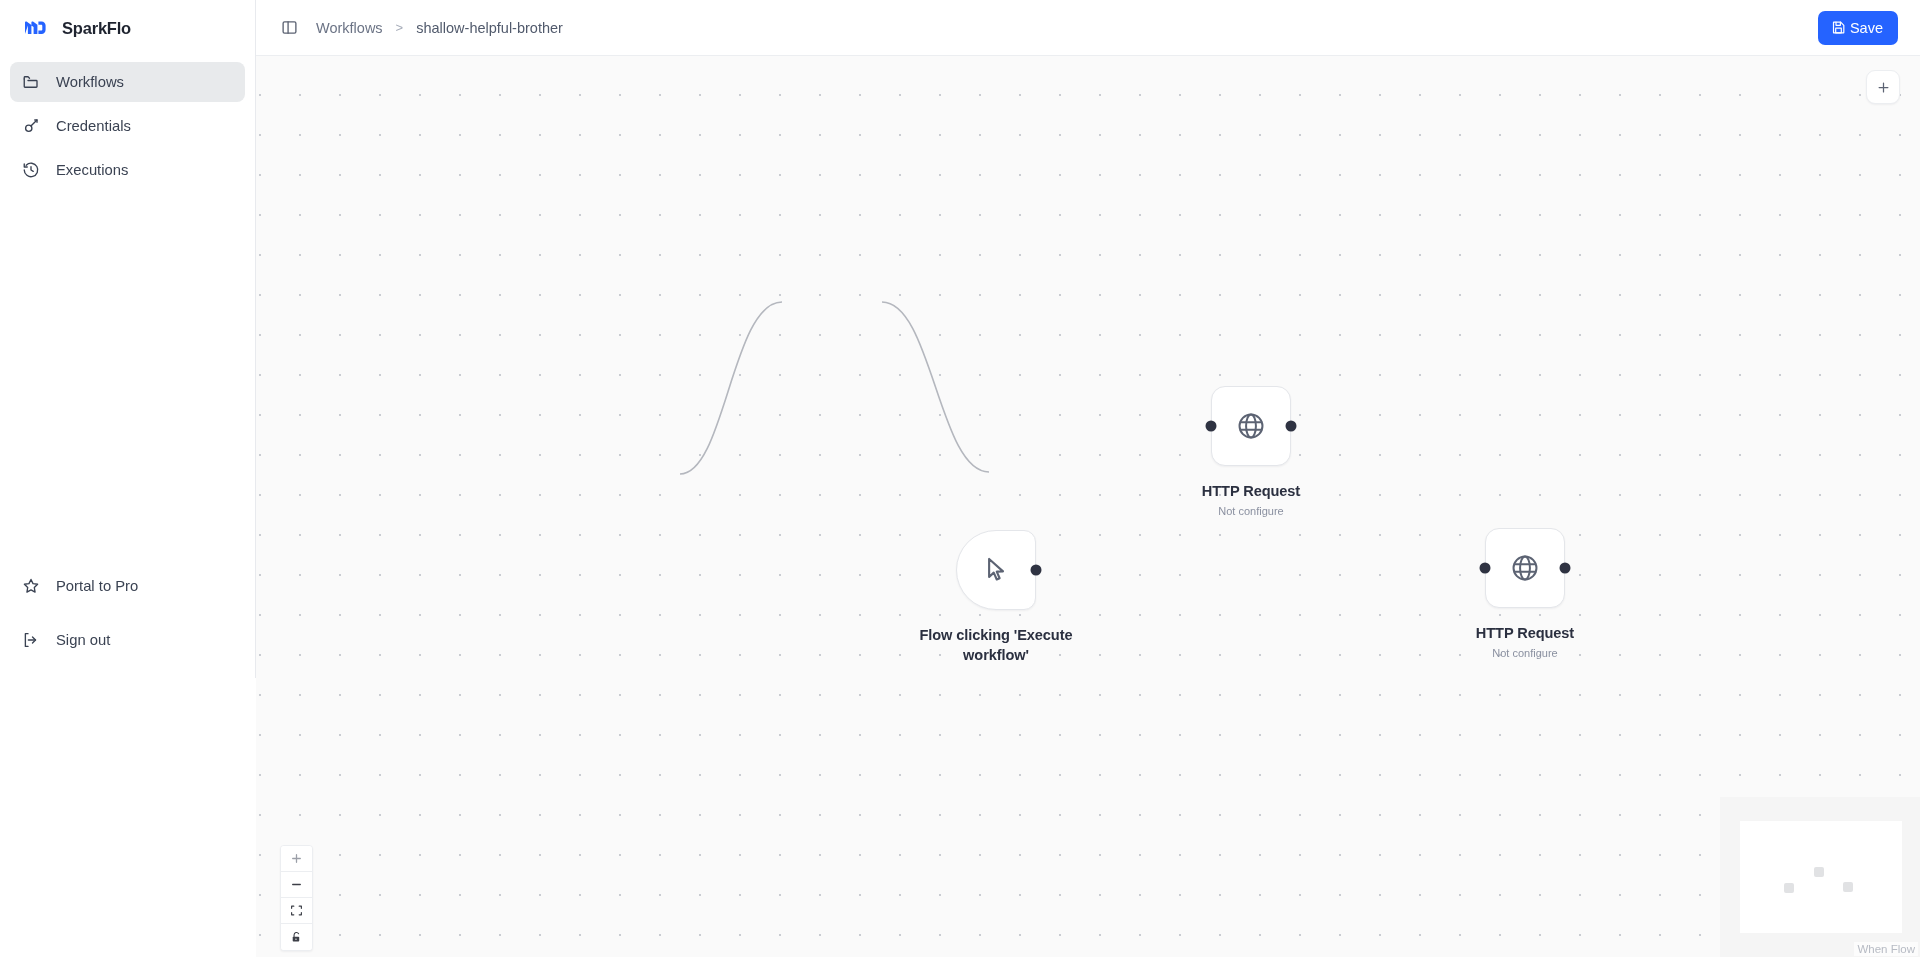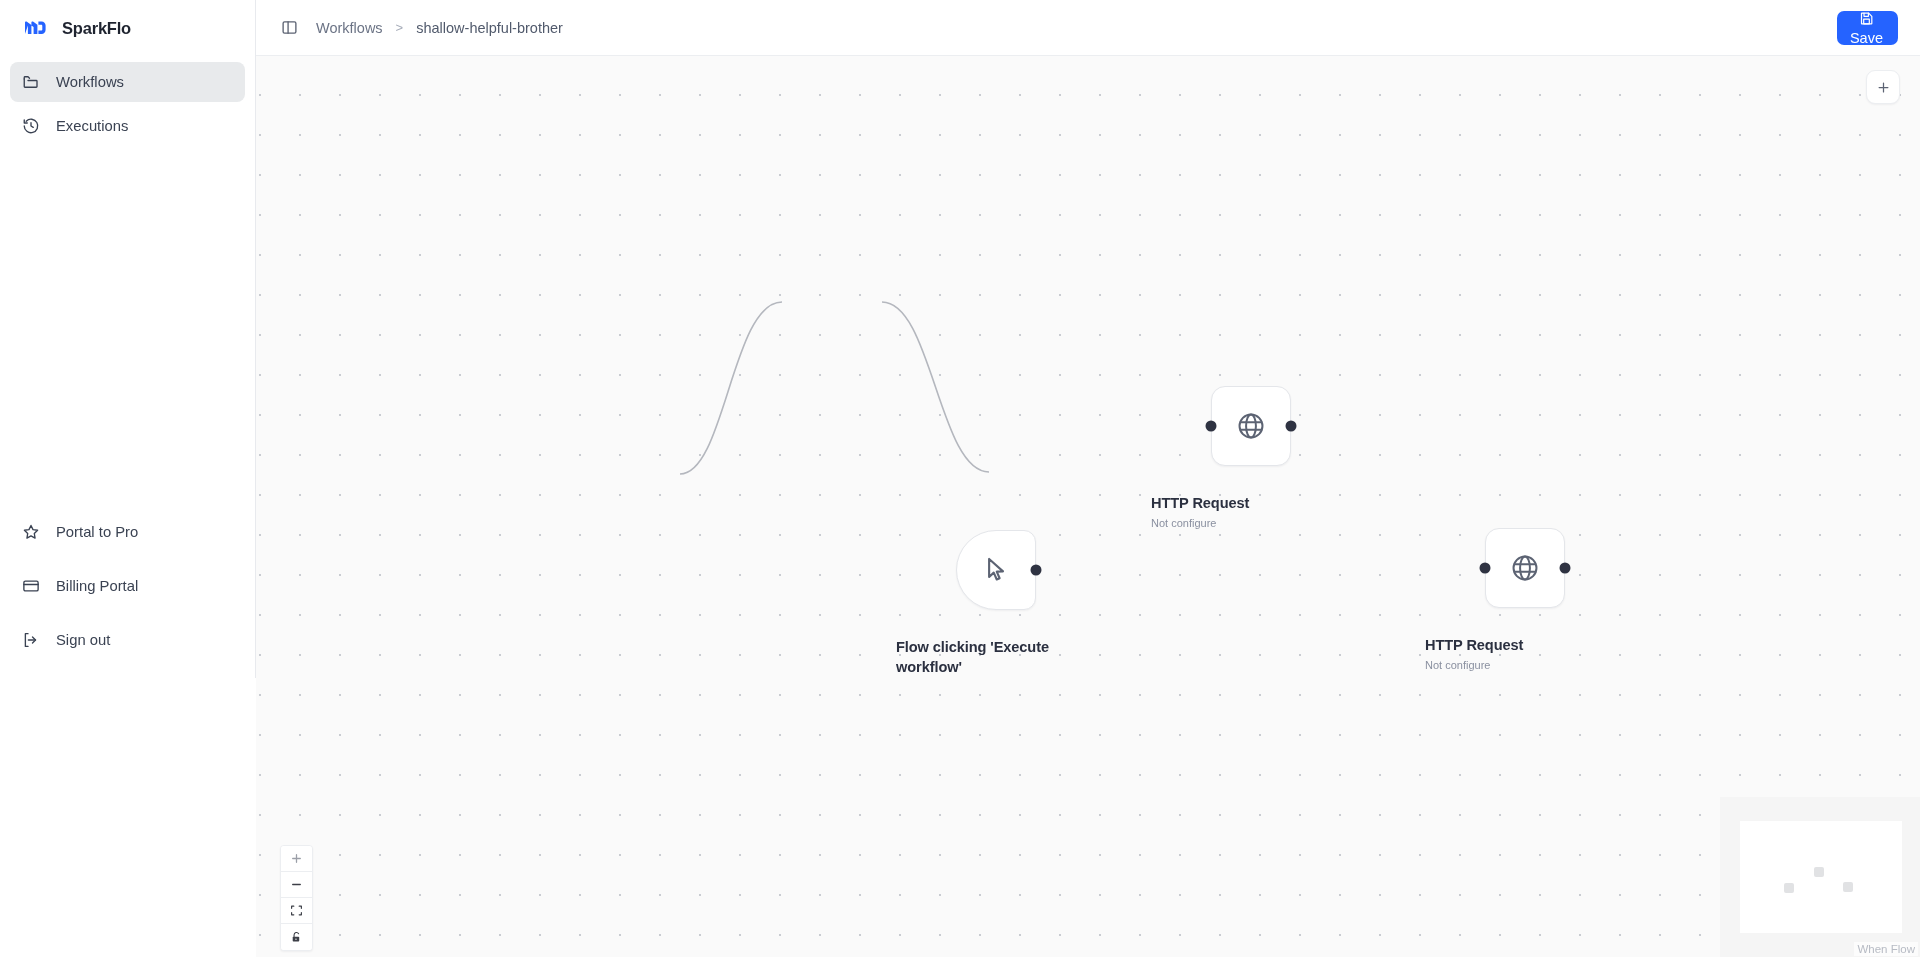--- a/index.html
+++ b/index.html
@@ -68,21 +68,20 @@
   .bc-sep { color: #a6acb9; font-size: 13px; }
   .bc-current { color: #515a6c; }
   .save-btn {
     margin-left: auto;
     display: flex; align-items: center; gap: 4px;
     height: 34px; padding: 0 15px 0 13px;
     background: #2563ff; color: #fff;
     border: none; border-radius: 7px;
     font-size: 14.5px; font-family: inherit; font-weight: 500;
     cursor: pointer;
-    flex-direction: column;
   }
 
   
   .canvas {
     flex: 1; position: relative; overflow: hidden;
     background-color: #fafafa;
     background-image: radial-gradient(circle, #c9ccd2 1.1px, transparent 1.2px);
     background-size: 40px 40px;
     background-position: 24px 19px;
   }
@@ -109,21 +108,21 @@
   .node-trigger .node-box {
     width: 80px; height: 80px;
     border-radius: 40px 12px 12px 40px;
   }
   .node-action .node-box {
     width: 80px; height: 80px;
     border-radius: 14px;
   }
   .node-label {
     position: absolute; left: 50%; transform: translateX(-50%);
-    top: 108px; width: 200px; 
+    top: 96px; width: 200px; text-align: center;
   }
   .node-title { font-size: 14.6px; font-weight: 700; color: #2b3040; line-height: 1.35; letter-spacing: -0.1px; }
   .node-sub { font-size: 11px; color: #8a90a0; margin-top: 2px; line-height: 1.3; }
   .handle {
     position: absolute; top: 50%; width: 11px; height: 11px;
     background: #2f3342; border-radius: 50%;
     transform: translate(-50%, -50%);
     cursor: crosshair;
   }
   .handle.in  { left: 0px; }
@@ -185,20 +184,30 @@
       <div class="nav-item active">
         <span class="ico">
           <svg width="18" height="18" viewBox="0 0 24 24" fill="none" stroke="#3a4252" stroke-width="1.8" stroke-linecap="round" stroke-linejoin="round">
             <path d="M3 8V18a1 1 0 0 0 1 1h15a1 1 0 0 0 1-1v-7a1 1 0 0 0-1-1H8"></path>
             <path d="M3 8V6a1 1 0 0 1 1-1h4l2 2"></path>
           </svg>
         </span>
         <span>Workflows</span>
       </div>
 
+      <div class="nav-item">
+        <span class="ico">
+          <svg width="18" height="18" viewBox="0 0 24 24" fill="none" stroke="#3a4252" stroke-width="1.8" stroke-linecap="round" stroke-linejoin="round">
+            <circle cx="9" cy="15" r="4.2"></circle>
+            <path d="M11.9 12.1 20 4"></path>
+            <path d="M17 4h3v3"></path>
+          </svg>
+        </span>
+        <span>Credentials</span>
+      </div>
 
       <div class="nav-item">
         <span class="ico">
           <svg width="18" height="18" viewBox="0 0 24 24" fill="none" stroke="#3a4252" stroke-width="1.8" stroke-linecap="round" stroke-linejoin="round">
             <path d="M3 12a9 9 0 1 0 2.6-6.4"></path>
             <path d="M3 4v4h4"></path>
             <path d="M12 7.5V12l3 1.8"></path>
           </svg>
         </span>
         <span>Executions</span>
@@ -210,29 +219,20 @@
 
       <div class="nav-item">
         <span class="ico">
           <svg width="18" height="18" viewBox="0 0 24 24" fill="none" stroke="#3a4252" stroke-width="1.8" stroke-linecap="round" stroke-linejoin="round">
             <path d="M12 3.3l2.7 5.5 6.1.9-4.4 4.3 1 6.1-5.4-2.9-5.4 2.9 1-6.1L3.2 9.7l6.1-.9z"></path>
           </svg>
         </span>
         <span>Portal to Pro</span>
       </div>
 
-      <div class="nav-item">
-        <span class="ico">
-          <svg width="18" height="18" viewBox="0 0 24 24" fill="none" stroke="#3a4252" stroke-width="1.8" stroke-linecap="round" stroke-linejoin="round">
-            <rect x="2.5" y="5.5" width="19" height="13" rx="2"></rect>
-            <path d="M2.5 10h19"></path>
-          </svg>
-        </span>
-        <span>Billing Portal</span>
-      </div>
 
       <div class="nav-item">
         <span class="ico">
           <svg width="18" height="18" viewBox="0 0 24 24" fill="none" stroke="#3a4252" stroke-width="1.8" stroke-linecap="round" stroke-linejoin="round">
             <path d="M8 3.5H4.5v17H8"></path>
             <path d="M14 8l4 4-4 4"></path>
             <path d="M18 12H8.5"></path>
           </svg>
         </span>
         <span>Sign out</span>

